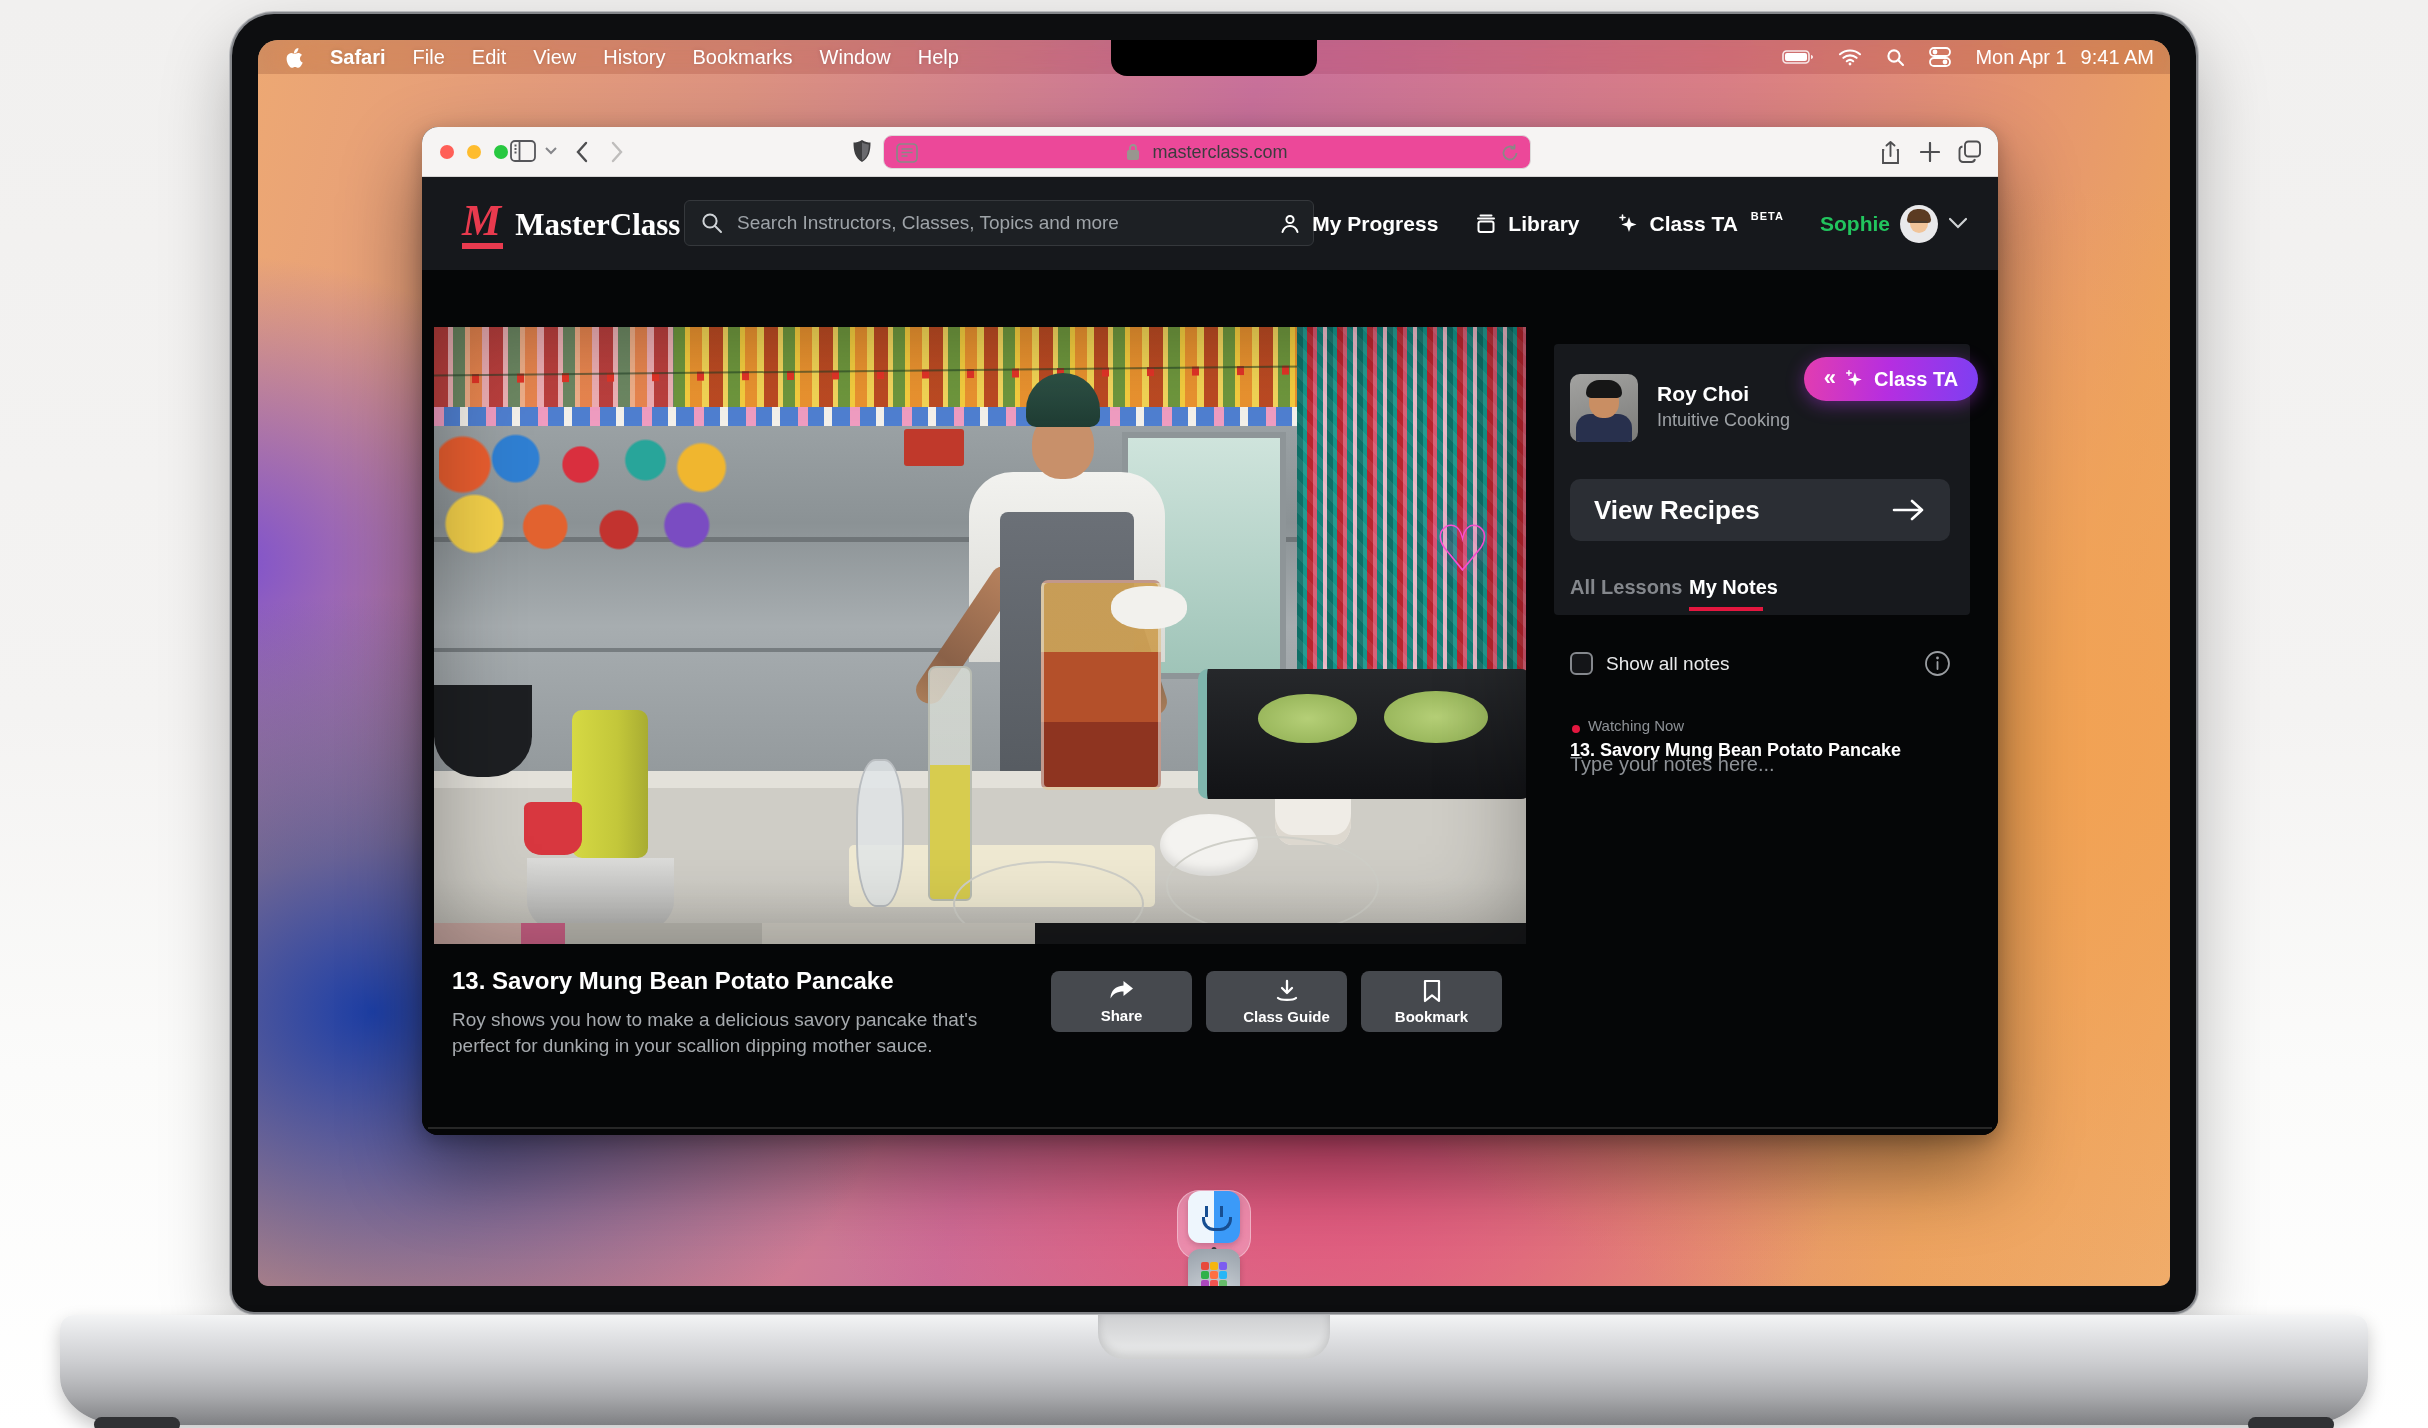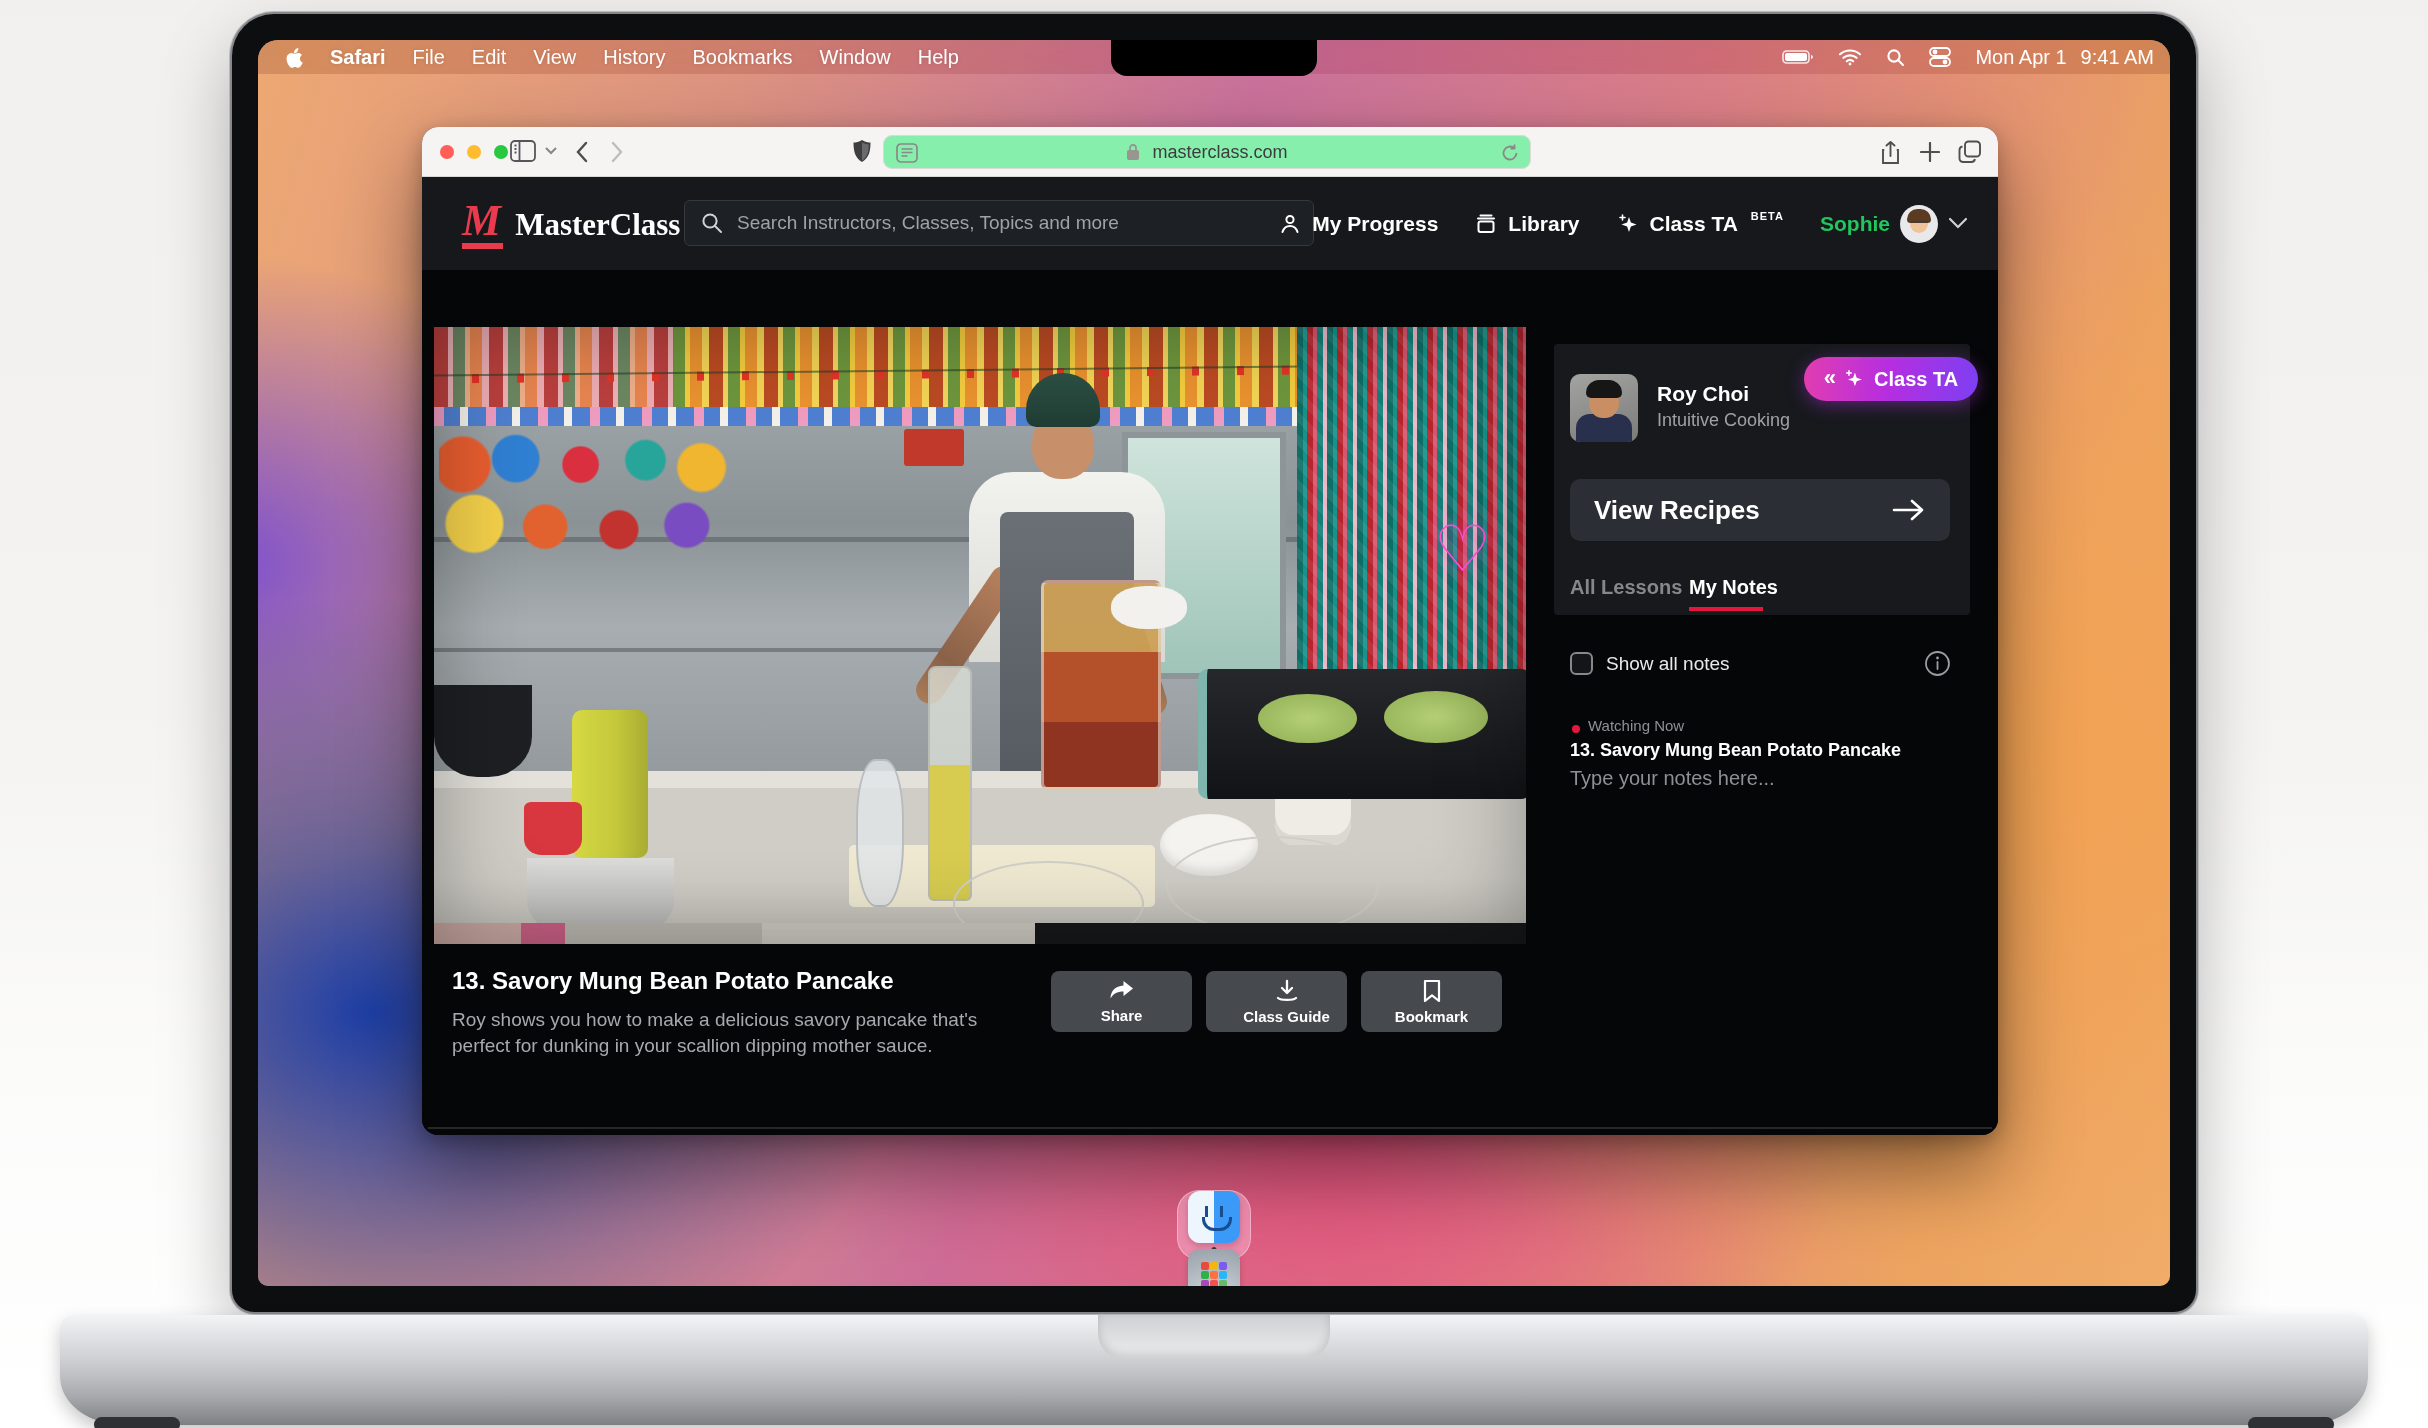--- a/index.html
+++ b/index.html
@@ -52,21 +52,21 @@
   .win { position:absolute; left:164px; top:87px; width:1576px; height:1008px;
     border-radius:16px; background:#060708; overflow:hidden; z-index:20;
     box-shadow:0 36px 80px rgba(0,0,0,.45), 0 6px 20px rgba(0,0,0,.25); }
   .toolbar { position:absolute; left:0; top:0; right:0; height:50px; background:#f6f4f3;
     border-bottom:1px solid #d8d6d5; }
   .lights { position:absolute; left:18px; top:18px; display:flex; gap:13px; }
   .light { width:14px; height:14px; border-radius:50%; }
   .light.r { background:#ff5f57; } .light.y { background:#febc2e; } .light.g { background:#28c840; }
   .tb-ic { position:absolute; top:13px; color:#56565a; }
   .url-field { position:absolute; left:461px; top:8px; width:648px; height:34px;
-    background:#86efac; border:1px solid #dcdad9; border-radius:9px;
+    background:#ec4899; border:1px solid #dcdad9; border-radius:9px;
     display:flex; align-items:center; justify-content:center; gap:12px;
     color:#3c3c3e; font-size:18px; }
   .url-side { position:absolute; top:7px; }
 
   
   .page { position:absolute; left:0; top:50px; right:0; bottom:0; background:#050607; }
   .mc-header { position:absolute; left:0; top:0; right:0; height:93px; background:#16181c;
     display:flex; align-items:center; }
   .logo { position:absolute; left:40px; top:22px; display:flex; align-items:baseline; gap:12px; }
   .logo-m { font-family:"Liberation Serif", serif; font-weight:700; font-style:italic;
@@ -197,21 +197,21 @@
   .tab.lessons { left:1148px; color:#84878c; }
   .tab.notes { left:1267px; color:#fff; }
   .tab-underline { position:absolute; left:1267px; top:430px; width:74px; height:4px; background:#e4173f; }
   .show-notes-box { position:absolute; left:1148px; top:475px; width:23px; height:23px;
     border:2px solid #85888d; border-radius:6px; background:#141518; }
   .show-notes-label { position:absolute; left:1184px; top:476px; color:#e8e9ea; font-size:19px; }
   .info-ic { position:absolute; left:1502px; top:473px; color:#9a9da1; }
   .watch-dot { position:absolute; left:1150px; top:548px; width:8px; height:8px; border-radius:50%; background:#e4173f; }
   .watch-label { position:absolute; left:1166px; top:540px; color:#8d9196; font-size:15px; }
   .side-lesson { position:absolute; left:1148px; top:563px; color:#fff; font-weight:700; font-size:18px; }
-  .notes-input { position:absolute; left:1148px; top:590px; color:#8d9196; font-size:20px; }
+  .notes-input { position:absolute; left:1148px; top:576px; color:#8d9196; font-size:20px; }
 
   
   .lesson-title { position:absolute; left:30px; top:790px; color:#fff; font-weight:700; font-size:24px; }
   .lesson-desc { position:absolute; left:30px; top:830px; width:565px; color:#a6aaae; font-size:19px; line-height:1.38; }
   .action-btn { position:absolute; top:794px; width:141px; height:61px; background:#46494e; border-radius:8px;
     display:flex; flex-direction:column; align-items:center; justify-content:center; gap:5px;
     color:#fff; font-size:15px; font-weight:700; }
   .action-btn.share { left:629px; } .action-btn.guide { left:784px;padding-left:20px; } .action-btn.bookmark { left:939px; }
   .win-divider { position:absolute; left:6px; right:6px; top:950px; height:2px; background:#272727; }
 

